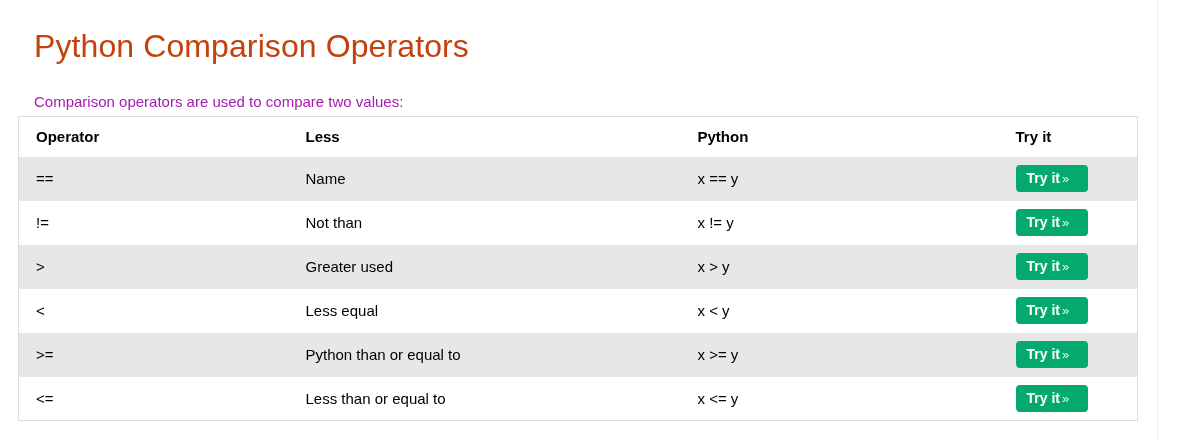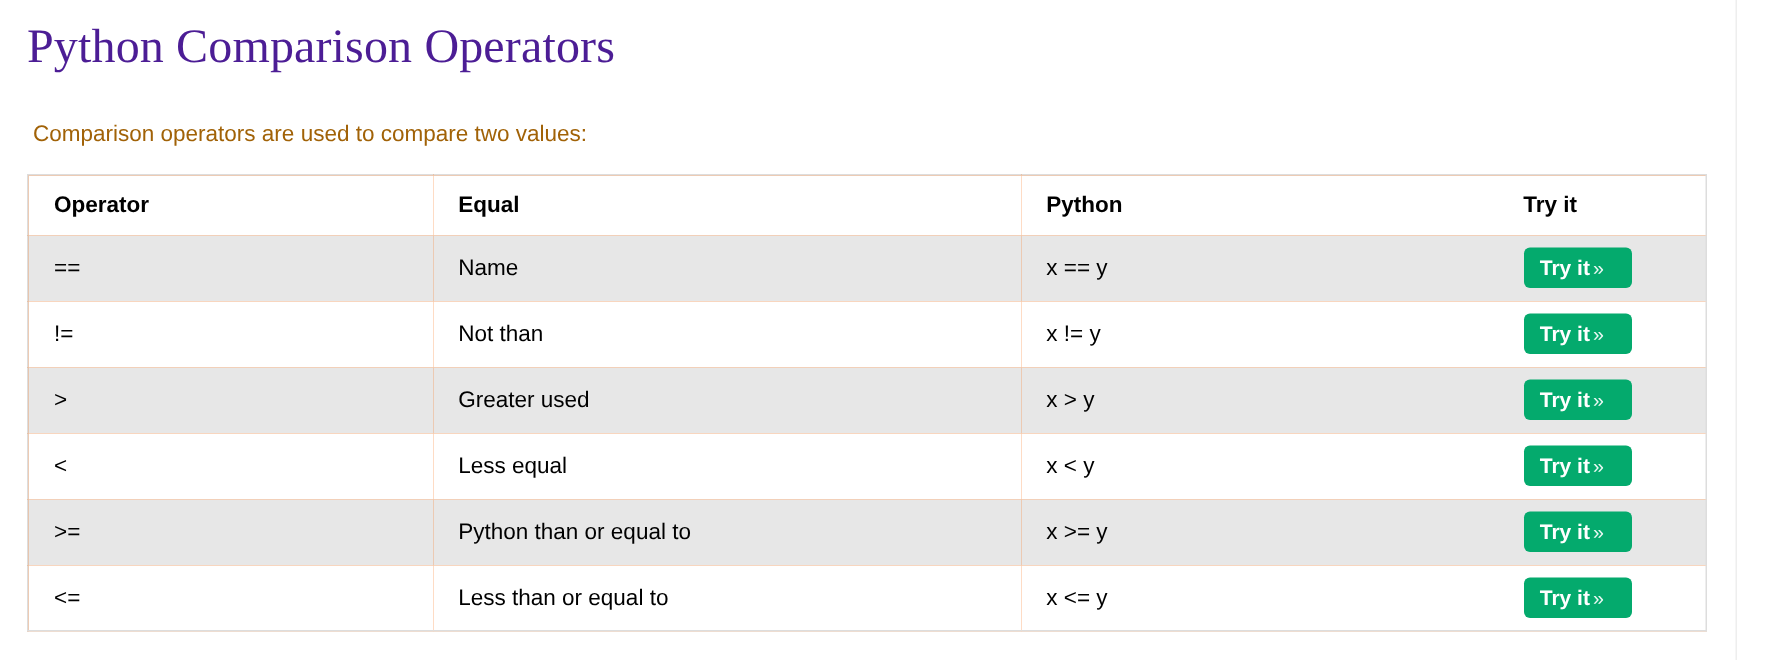--- a/index.html
+++ b/index.html
@@ -32,53 +32,52 @@
     left: 0;
     width: 1157px;
     height: 440px;
     box-sizing: border-box;
   }
 
   .page-title {
     position: absolute;
     left: 18px;
     top: 11px;
-    margin: 0;
+    margin: 16px;
     font-size: 32px;
     font-weight: normal;
     line-height: 38px;
     letter-spacing: 0.1px;
-    color: #4c1d95;
+    color: #c2410c;
     white-space: nowrap;
-    font-family: Liberation Serif, serif;
   }
 
   .intro-text {
     position: absolute;
     left: 18px;
     top: 76px;
-    margin: 4px;
+    margin: 16px;
     font-size: 15px;
     line-height: 20px;
-    color: #a16207;
+    color: #a21caf;
     white-space: nowrap;
   }
 
   .table-wrap {
     position: absolute;
     left: 18px;
     top: 116px;
     width: 1119px;
   }
 
   table.ref-table {
     width: 100%;
     border-collapse: collapse;
     border: 1px solid #dddddd;
-    background: #f97316;
+    background: #f9a8d4;
     table-layout: fixed;
   }
 
   table.ref-table th,
   table.ref-table td {
     text-align: left;
     vertical-align: middle;
     font-size: 15px;
     padding: 0;
     border: none;
@@ -160,21 +159,21 @@
     <table class="ref-table">
       <colgroup>
         <col class="col-operator">
         <col class="col-name">
         <col class="col-example">
         <col class="col-tryit">
       </colgroup>
       <thead>
         <tr>
           <th>Operator</th>
-          <th>Equal</th>
+          <th>Less</th>
           <th>Python</th>
           <th class="th-tryit">Try it</th>
         </tr>
       </thead>
       <tbody>
 
         <tr class="odd-row">
           <td>==</td>
           <td>Name</td>
           <td>x == y</td>

